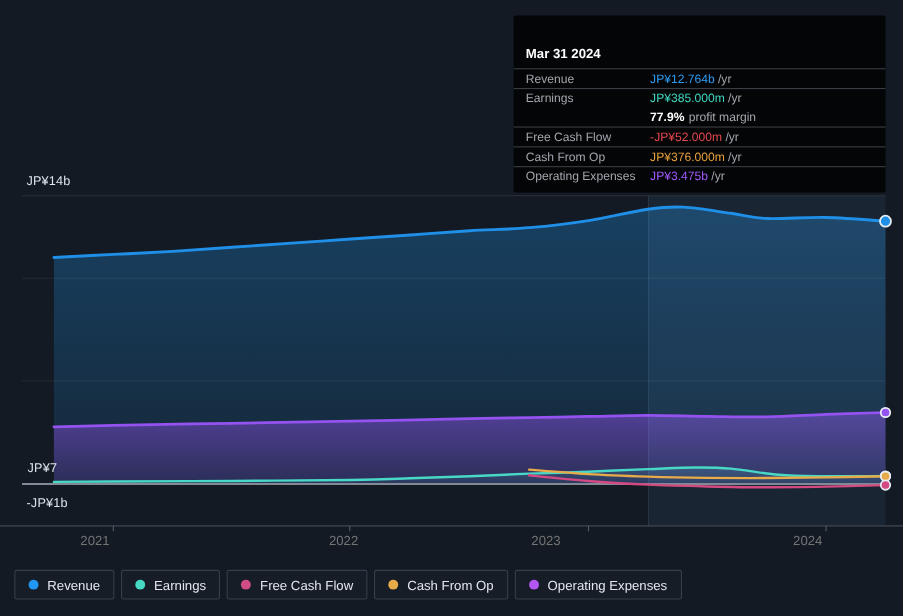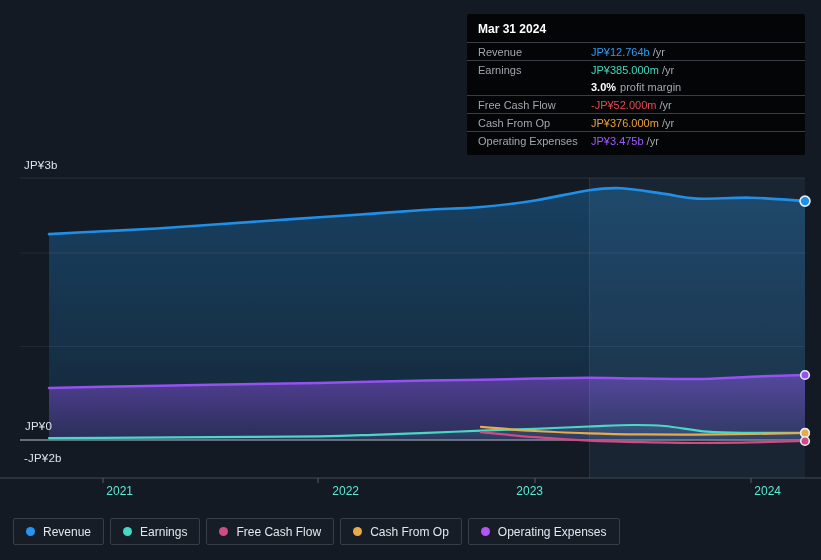--- a/index.html
+++ b/index.html
@@ -9,29 +9,29 @@
     font-family:"Liberation Sans",sans-serif;
     -webkit-font-smoothing:antialiased;
   }
   .chart-wrap{position:absolute;inset:0;}
   svg.chart{position:absolute;top:0;left:0;display:block;}
 
   .ylabel{position:absolute;color:#dde4eb;font-size:11.5px;line-height:13px;letter-spacing:.2px;}
   .ylabel.y14{left:24px;top:159px;}
   .ylabel.y0{left:25px;top:420px;}
   .ylabel.yneg2{left:24px;top:452px;}
-  .xlabel{position:absolute;top:484px;width:60px;text-align:right;color:#5eead4;font-size:12px;}
+  .xlabel{position:absolute;top:484px;width:60px;text-align:left;color:#737373;font-size:12px;}
   .x2021{left:73px;} .x2022{left:299px;} .x2023{left:483px;} .x2024{left:721px;}
 
   
   .tooltip{
     position:absolute;left:467px;top:14px;width:338px;
     background:#040507;border-radius:2px;padding-bottom:6px;z-index:5;
   }
-  .tt-title{font-size:12px;font-weight:bold;color:#ffffff;padding:8px 11px 6px;}
+  .tt-title{font-size:12px;font-weight:bold;color:#ffffff;padding:8px 11px 6px;margin-top:20px;}
   .tt-row{display:flex;align-items:center;height:17px;border-top:1px solid #3a3e44;padding-left:11px;font-size:11px;}
   .tt-row .lbl{width:113px;flex:none;color:#a2a7ad;}
   .tt-row .val{font-weight:normal;}
   .tt-row .suf{color:#a2a7ad;margin-left:3px;}
   .tt-sub{display:flex;align-items:center;height:17px;padding-left:124px;font-size:11px;}
   .tt-sub .pm{color:#ffffff;font-weight:bold;margin-right:4px;}
   .tt-sub .pmt{color:#a2a7ad;text-align:right;}
 
   
   .legend{position:absolute;left:13px;top:518px;display:flex;gap:6px;}
@@ -95,43 +95,43 @@
       </g>
     <g>
         <circle cx="805" cy="201.1" r="5" fill="#1f8fe8" stroke="#e8edf4" stroke-width="1.6"></circle>
         <circle cx="805" cy="375" r="4.3" fill="#9452f0" stroke="#e8edf4" stroke-width="1.6"></circle>
         <circle cx="805" cy="432.8" r="4.3" fill="#49d7c6" stroke="#e8edf4" stroke-width="1.6"></circle>
         <circle cx="805" cy="433" r="4.3" fill="#e8ab49" stroke="#e8edf4" stroke-width="1.6"></circle>
         <circle cx="805" cy="441" r="4.3" fill="#d34a82" stroke="#e8edf4" stroke-width="1.6"></circle>
       </g>
   </svg>
 
-  <div class="ylabel y14">JP¥3b</div>
-  <div class="ylabel y0">JP¥0</div>
-  <div class="ylabel yneg2">-JP¥2b</div>
+  <div class="ylabel y14">JP¥14b</div>
+  <div class="ylabel y0">JP¥7</div>
+  <div class="ylabel yneg2">-JP¥1b</div>
 
   <div class="xlabel x2021">2021</div>
   <div class="xlabel x2022">2022</div>
   <div class="xlabel x2023">2023</div>
   <div class="xlabel x2024">2024</div>
 
   <div class="tooltip">
     <div class="tt-title">Mar 31 2024</div>
     <div class="tt-row">
       <span class="lbl">Revenue</span>
       <span class="val" style="color: rgb(45, 156, 244);">JP¥12.764b</span>
       <span class="suf">/yr</span>
     </div>
     <div class="tt-row">
       <span class="lbl">Earnings</span>
       <span class="val" style="color: rgb(62, 217, 192);">JP¥385.000m</span>
       <span class="suf">/yr</span>
     </div>
     <div class="tt-sub">
-      <span class="pm">3.0%</span>
+      <span class="pm">77.9%</span>
       <span class="pmt">profit margin</span>
     </div>
     <div class="tt-row">
       <span class="lbl">Free Cash Flow</span>
       <span class="val" style="color: rgb(229, 72, 77);">-JP¥52.000m</span>
       <span class="suf">/yr</span>
     </div>
     <div class="tt-row">
       <span class="lbl">Cash From Op</span>
       <span class="val" style="color: rgb(233, 162, 59);">JP¥376.000m</span>

